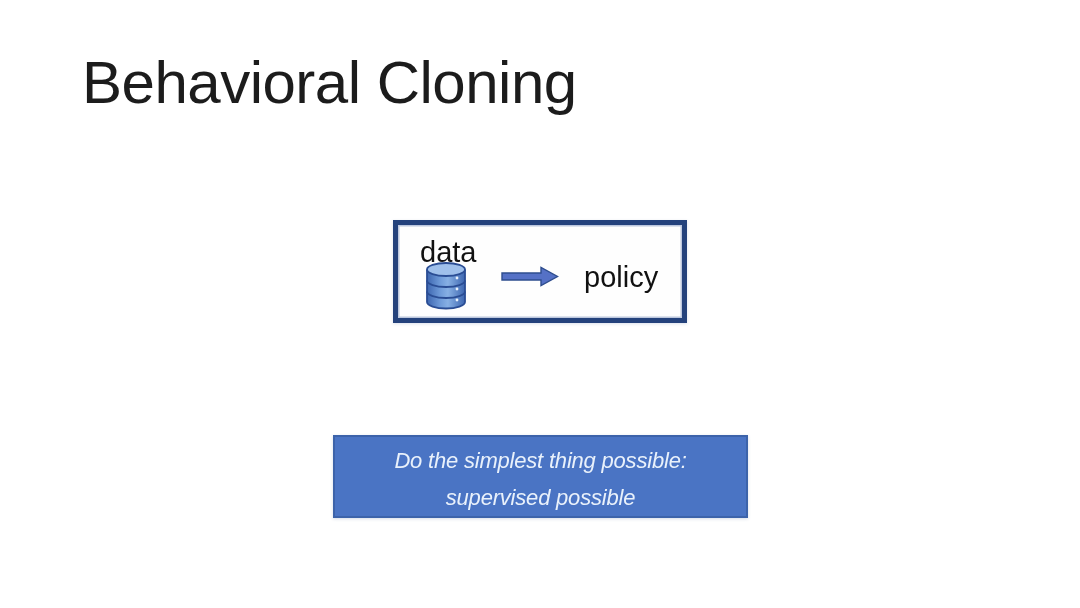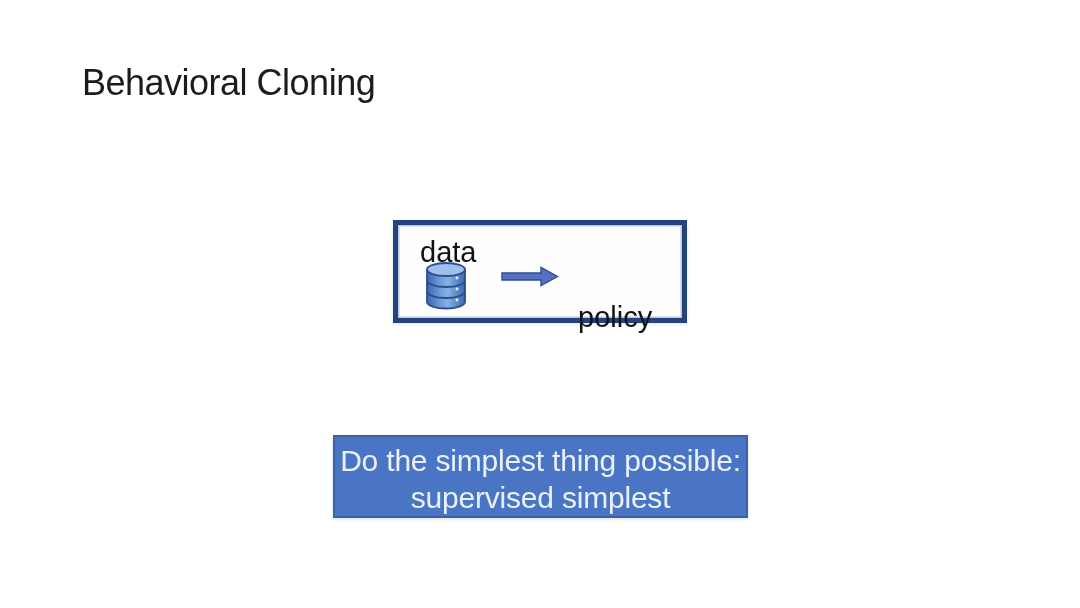--- a/index.html
+++ b/index.html
@@ -13,21 +13,21 @@
     height: 608px;
     overflow: hidden;
     background: var(--background, #ffffff);
     font-family: "Liberation Sans", sans-serif;
   }
   .title {
     position: absolute;
     left: 82px;
     top: 55px;
     margin: 0;
-    font-size: 36px;
+    font-size: 60px;
     font-weight: 400;
     letter-spacing: -0.5px;
     line-height: 56px;
     color: var(--title-text, #1c1c1c);
     white-space: nowrap;
   }
   .diagram-box {
     position: absolute;
     left: 393px;
     top: 220px;
@@ -64,51 +64,51 @@
     height: 21px;
   }
   .arrow-shape {
     fill: var(--arrow-fill, #5571c6);
     stroke: var(--arrow-outline, #2e4d8e);
     stroke-width: 1.4;
     stroke-linejoin: miter;
   }
   .policy-label {
     position: absolute;
-    left: 180px;
+    left: 186px;
     top: 38px;
     font-size: 29px;
     line-height: 29px;
     color: var(--diagram-text, #111111);
     white-space: nowrap;
-    margin-top: 40px;
   }
   .db-outline {
     stroke: #2a4d94;
     stroke-width: 1.8;
   }
   .callout {
     position: absolute;
     left: 333px;
     top: 435px;
     width: 415px;
     height: 83px;
     box-sizing: border-box;
     padding-top: 5px;
     border: 2px solid var(--callout-border, #3c63aa);
     background: var(--callout-bg, #4a74c4);
     color: var(--callout-text, #e9f1fb);
     text-align: center;
     box-shadow: 0 1px 3px rgba(120, 140, 180, 0.3);
   }
   .callout-line {
-    font-size: 30px;
+    font-size: 22px;
     line-height: 37px;
     letter-spacing: -0.2px;
     white-space: nowrap;
+    font-style: italic;
   }
 </style>
 </head>
 <body>
 
 <div class="slide">
 
   <h1 class="title">Behavioral Cloning</h1>
 
   <div class="diagram-box">
@@ -140,16 +140,16 @@
         <path class="arrow-shape" d="M1 7 H40 V1.5 L56.5 10.5 L40 19.5 V14 H1 Z"></path>
       </svg>
     </div>
 
     <div class="policy-label">policy</div>
 
   </div>
 
   <div class="callout">
     <div class="callout-line">Do the simplest thing possible:</div>
-    <div class="callout-line">supervised simplest</div>
+    <div class="callout-line">supervised possible</div>
   </div>
 
 </div>
 
 </body></html>

